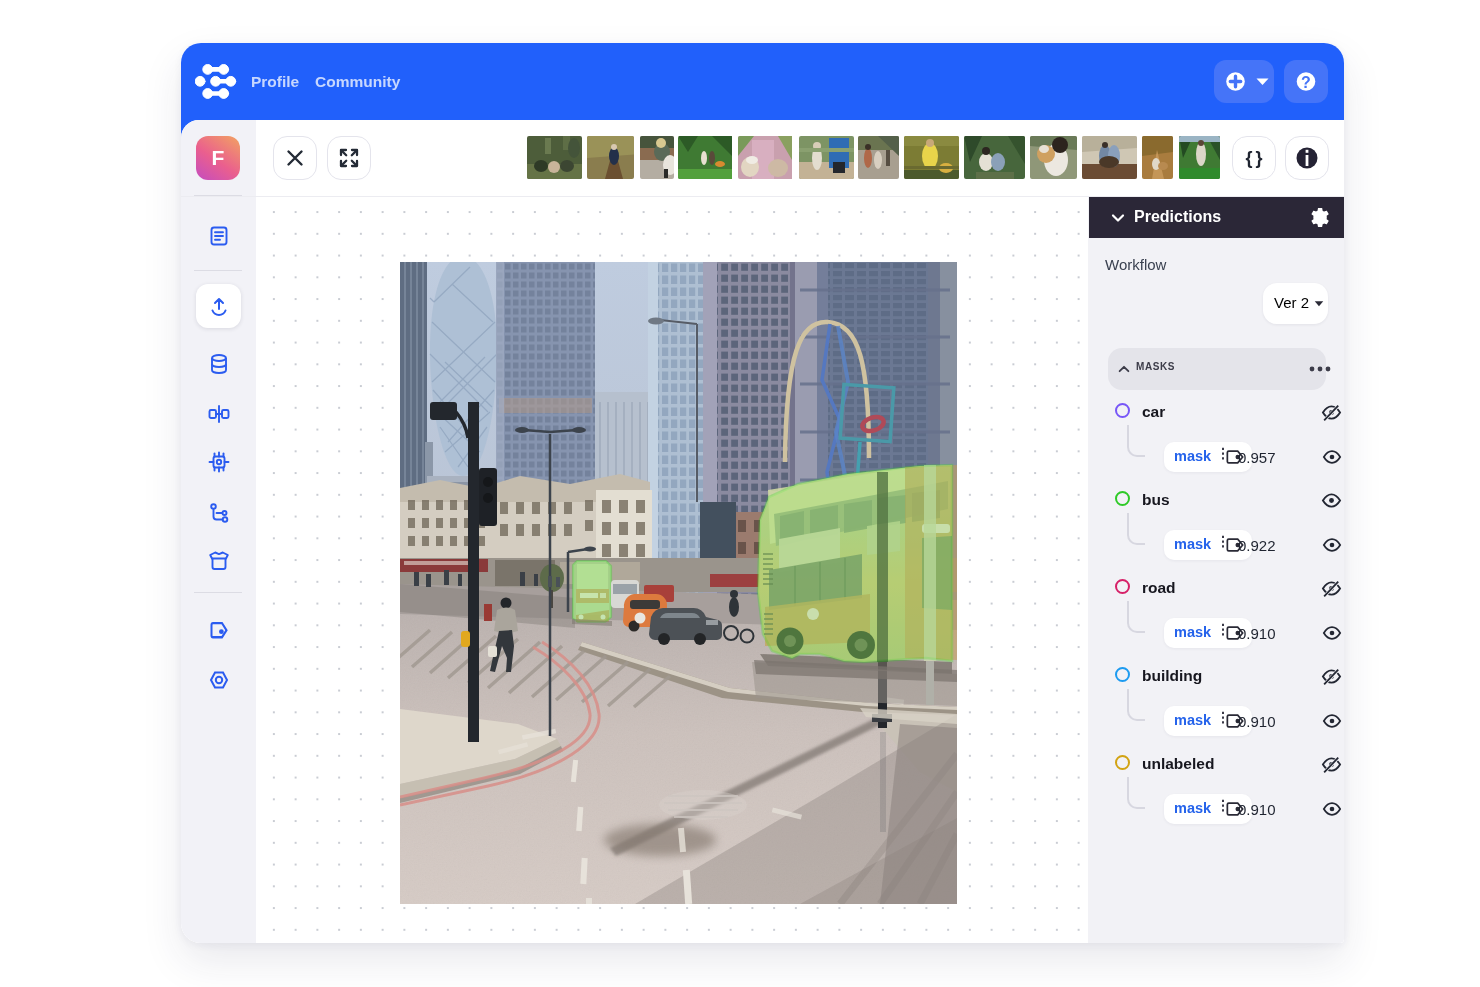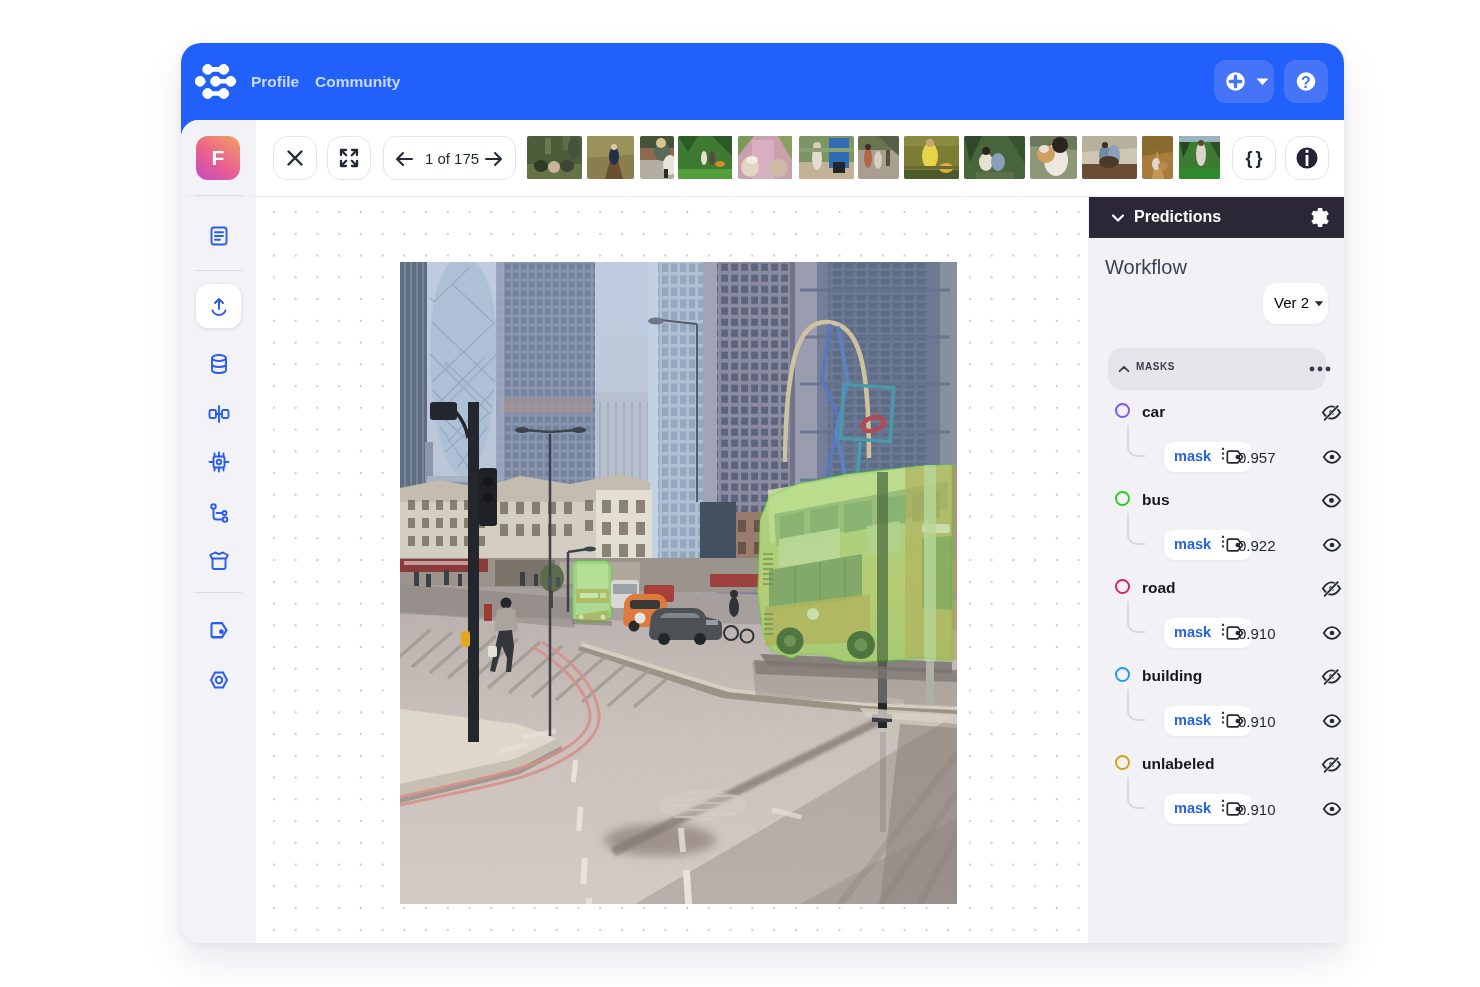--- a/index.html
+++ b/index.html
@@ -150,29 +150,20 @@
     <div class="toolbar">
       <div class="tbtn" style="left:17px;">
         <svg width="42" height="42" viewBox="0 0 42 42" fill="none" stroke="#242b36" stroke-width="2.4" stroke-linecap="round">
           <path d="M14.5 14.5 l13 13 M27.5 14.5 l-13 13"></path>
         </svg>
       </div>
       <div class="tbtn" style="left:71px;">
         <svg width="42" height="42" viewBox="0 0 42 42" fill="none" stroke="#242b36" stroke-width="2.3" stroke-linecap="round" stroke-linejoin="round">
           <path d="M18 13 h-5 v5 M24 13 h5 v5 M18 29 h-5 v-5 M24 29 h5 v-5"></path>
           <path d="M13.6 13.6 l4.6 4.6 M28.4 13.6 l-4.6 4.6 M13.6 28.4 l4.6 -4.6 M28.4 28.4 l-4.6 -4.6"></path>
-        </svg>
-      </div>
-      <div class="navpill">
-        <svg style="position:absolute;left:8px;top:10px" width="24" height="24" viewBox="0 0 24 24" fill="none" stroke="#242b36" stroke-width="2.1" stroke-linecap="round" stroke-linejoin="round">
-          <path d="M20 12 H5 M11 6 l-6 6 l6 6"></path>
-        </svg>
-        <span style="position:absolute;left:40px;top:13px;width:56px;text-align:center;">1 of 175</span>
-        <svg style="position:absolute;left:98px;top:10px" width="24" height="24" viewBox="0 0 24 24" fill="none" stroke="#242b36" stroke-width="2.1" stroke-linecap="round" stroke-linejoin="round">
-          <path d="M4 12 H19 M13 6 l6 6 l-6 6"></path>
         </svg>
       </div>
 
       <div class="thumb" style="left:271px;width:55px;">
           <svg width="55" height="43">
             <rect x="0" y="0" width="55" height="43" fill="#4d5d3a"></rect>
             <rect x="0" y="28" width="55" height="15" fill="#657346"></rect>
             <ellipse cx="14" cy="30" rx="7" ry="6" fill="#2e3a26"></ellipse>
             <ellipse cx="27" cy="31" rx="6" ry="6" fill="#c8b49a"></ellipse>
             <ellipse cx="40" cy="30" rx="7" ry="6" fill="#3c4632"></ellipse>
@@ -694,21 +685,21 @@
       <div class="phead">
         <svg style="position:absolute;left:21px;top:13px" width="16" height="16" viewBox="0 0 16 16" fill="none" stroke="#fff" stroke-width="2.2" stroke-linecap="round" stroke-linejoin="round">
           <path d="M3 5.5 l5 5 l5 -5"></path>
         </svg>
         <span style="position:absolute;left:45px;top:11px;font-size:16px;font-weight:700;">Predictions</span>
         <svg style="position:absolute;left:219px;top:10px" width="21" height="21" viewBox="0 0 24 24" fill="#fff">
           <path d="M12 8.2a3.8 3.8 0 1 0 0 7.6 3.8 3.8 0 0 0 0-7.6zm0 5.6a1.8 1.8 0 1 1 0-3.6 1.8 1.8 0 0 1 0 3.6z"></path>
           <path d="M21.3 13.9c.1-.6.2-1.2.2-1.9s-.1-1.3-.2-1.9l2.1-1.6c.2-.2.3-.5.1-.7l-2-3.4c-.1-.2-.4-.3-.6-.2l-2.5 1c-.5-.4-1.1-.7-1.7-1l-.4-2.6c0-.2-.2-.4-.5-.4h-4c-.2 0-.4.2-.5.4l-.4 2.6c-.6.2-1.2.6-1.7 1l-2.5-1c-.2-.1-.5 0-.6.2l-2 3.4c-.1.2-.1.5.1.7l2.1 1.6c-.1.6-.2 1.2-.2 1.9s.1 1.3.2 1.9l-2.1 1.6c-.2.2-.3.5-.1.7l2 3.4c.1.2.4.3.6.2l2.5-1c.5.4 1.1.7 1.7 1l.4 2.6c0 .2.2.4.5.4h4c.2 0 .4-.2.5-.4l.4-2.6c.6-.2 1.2-.6 1.7-1l2.5 1c.2.1.5 0 .6-.2l2-3.4c.1-.2.1-.5-.1-.7l-2.1-1.6z" fill-rule="evenodd" clip-rule="evenodd"></path>
         </svg>
       </div>
-      <div style="position:absolute;left:17px;top:59px;font-size:20px;color:#3a4150;text-align:center;">Workflow</div>
+      <div style="position:absolute;left:17px;top:59px;font-size:15px;color:#3a4150;text-align:center;">Workflow</div>
       <div class="wpill" style="left:175px;top:86px;width:65px;height:41px;">
         <span style="position:absolute;left:11px;top:11px;font-size:15px;color:#000000;">Ver 2</span>
         <svg style="position:absolute;left:51px;top:17px" width="10" height="8" viewBox="0 0 11 8">
             <path d="M0.8 1 l4.7 5.6 l4.7 -5.6 z" fill="#2a2a36"></path>
           </svg>
       </div>
       <div class="masksbar">
         <svg style="position:absolute;left:9px;top:14px" width="14" height="14" viewBox="0 0 16 16" fill="none" stroke="#3c3c49" stroke-width="2.1" stroke-linecap="round" stroke-linejoin="round">
           <path d="M3 10.5 l5 -5 l5 5"></path>
         </svg>

